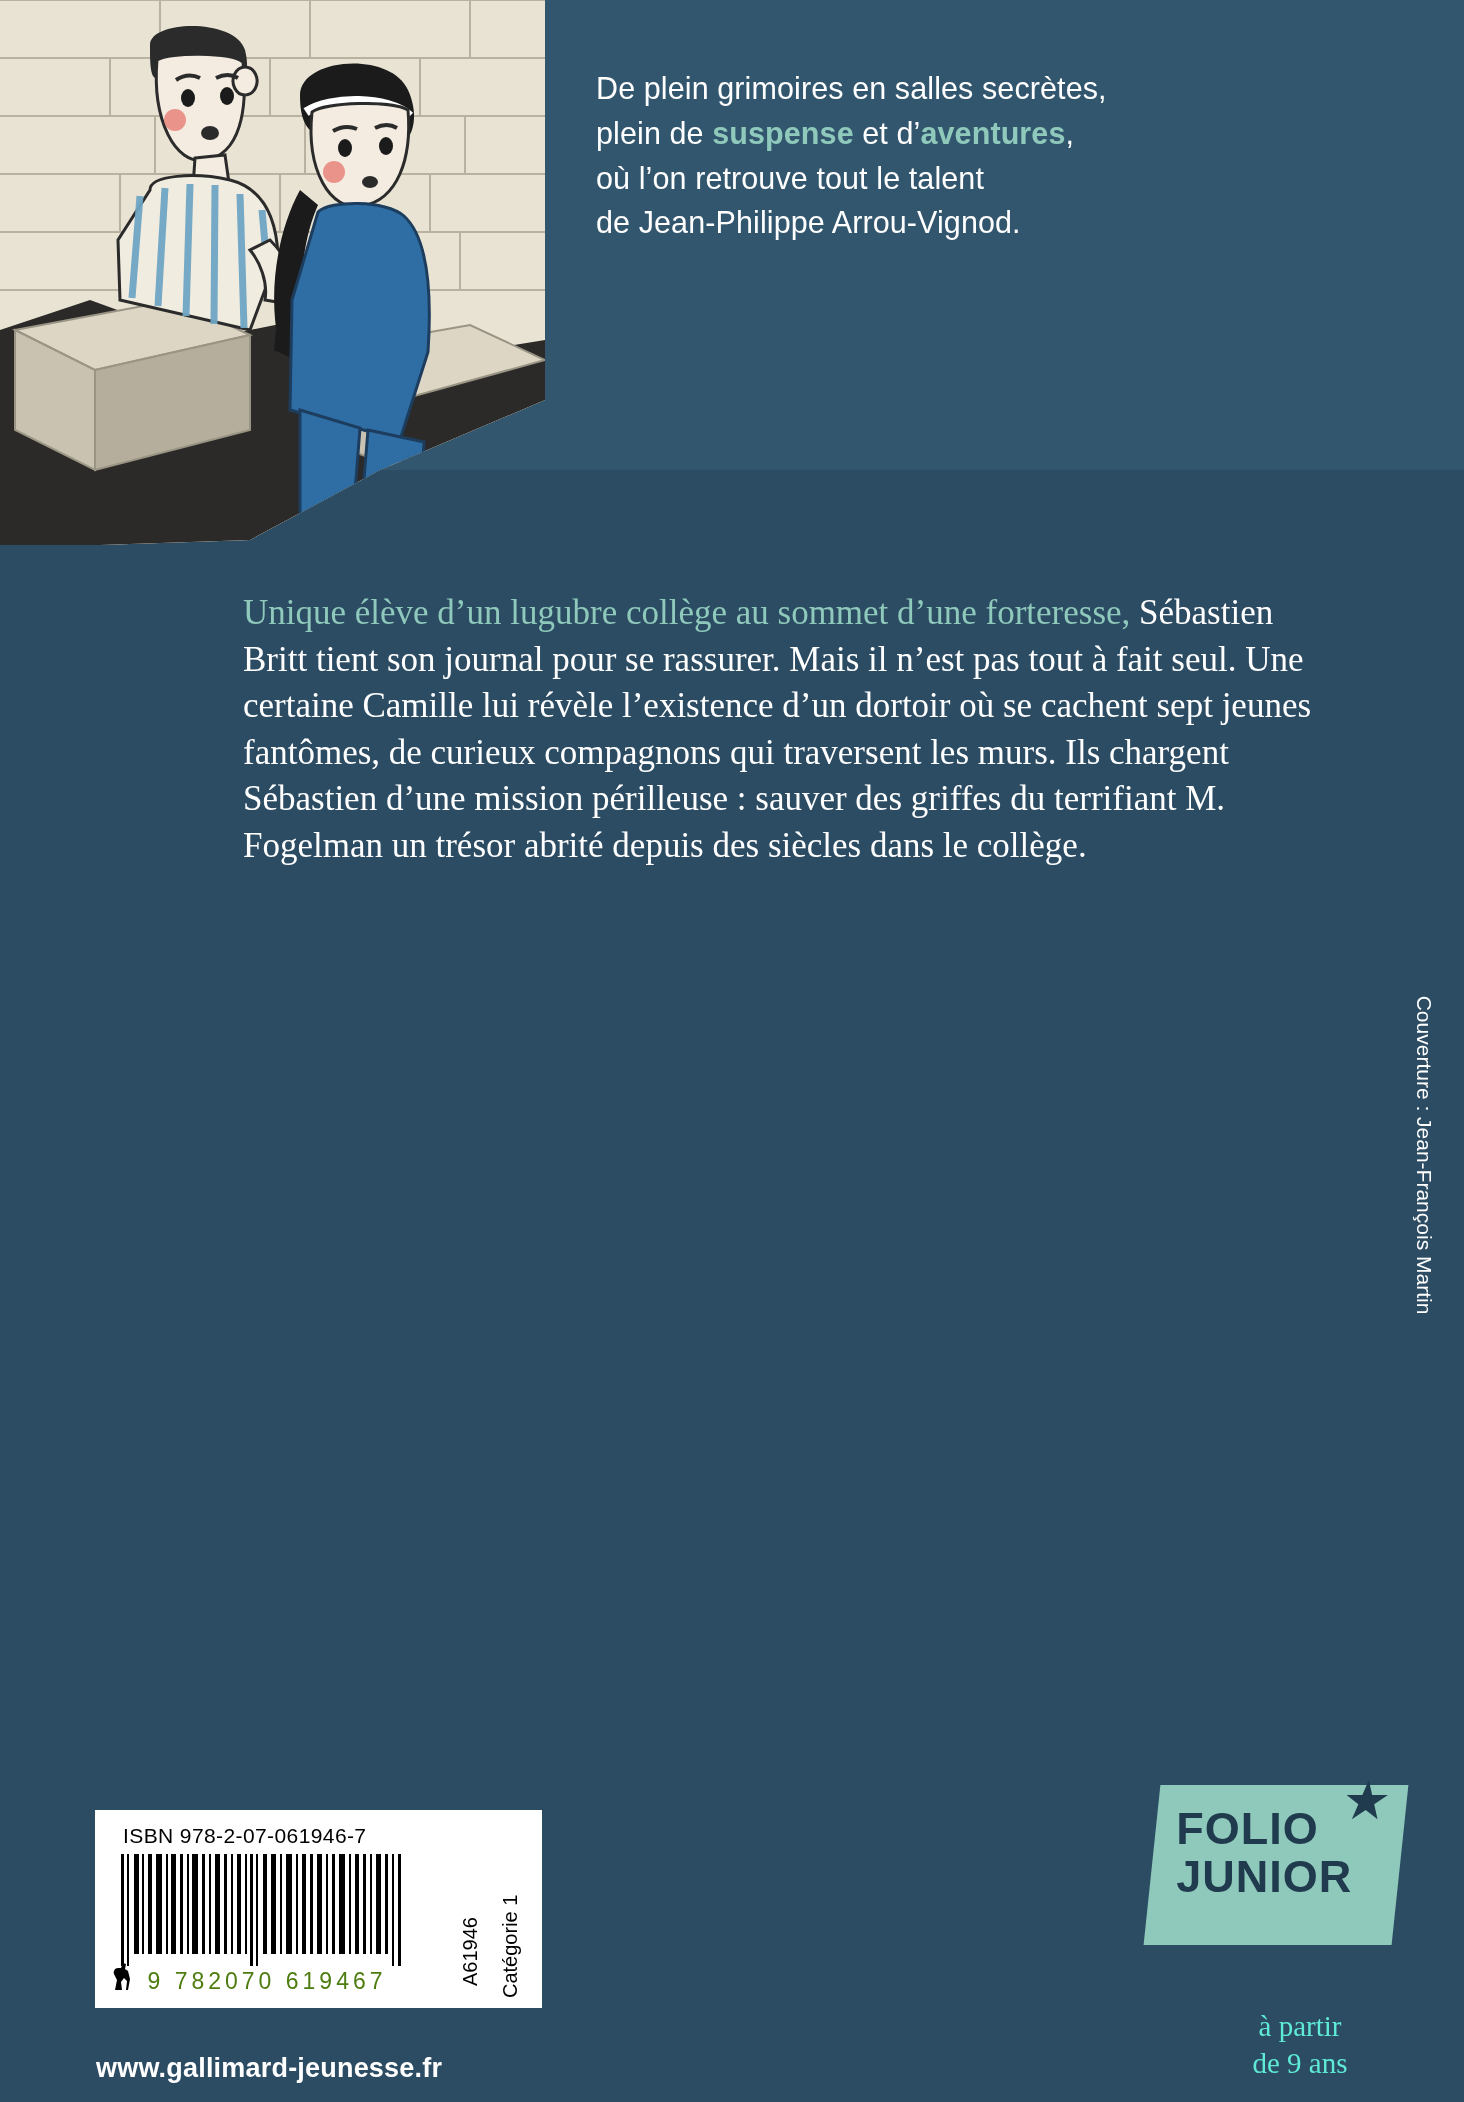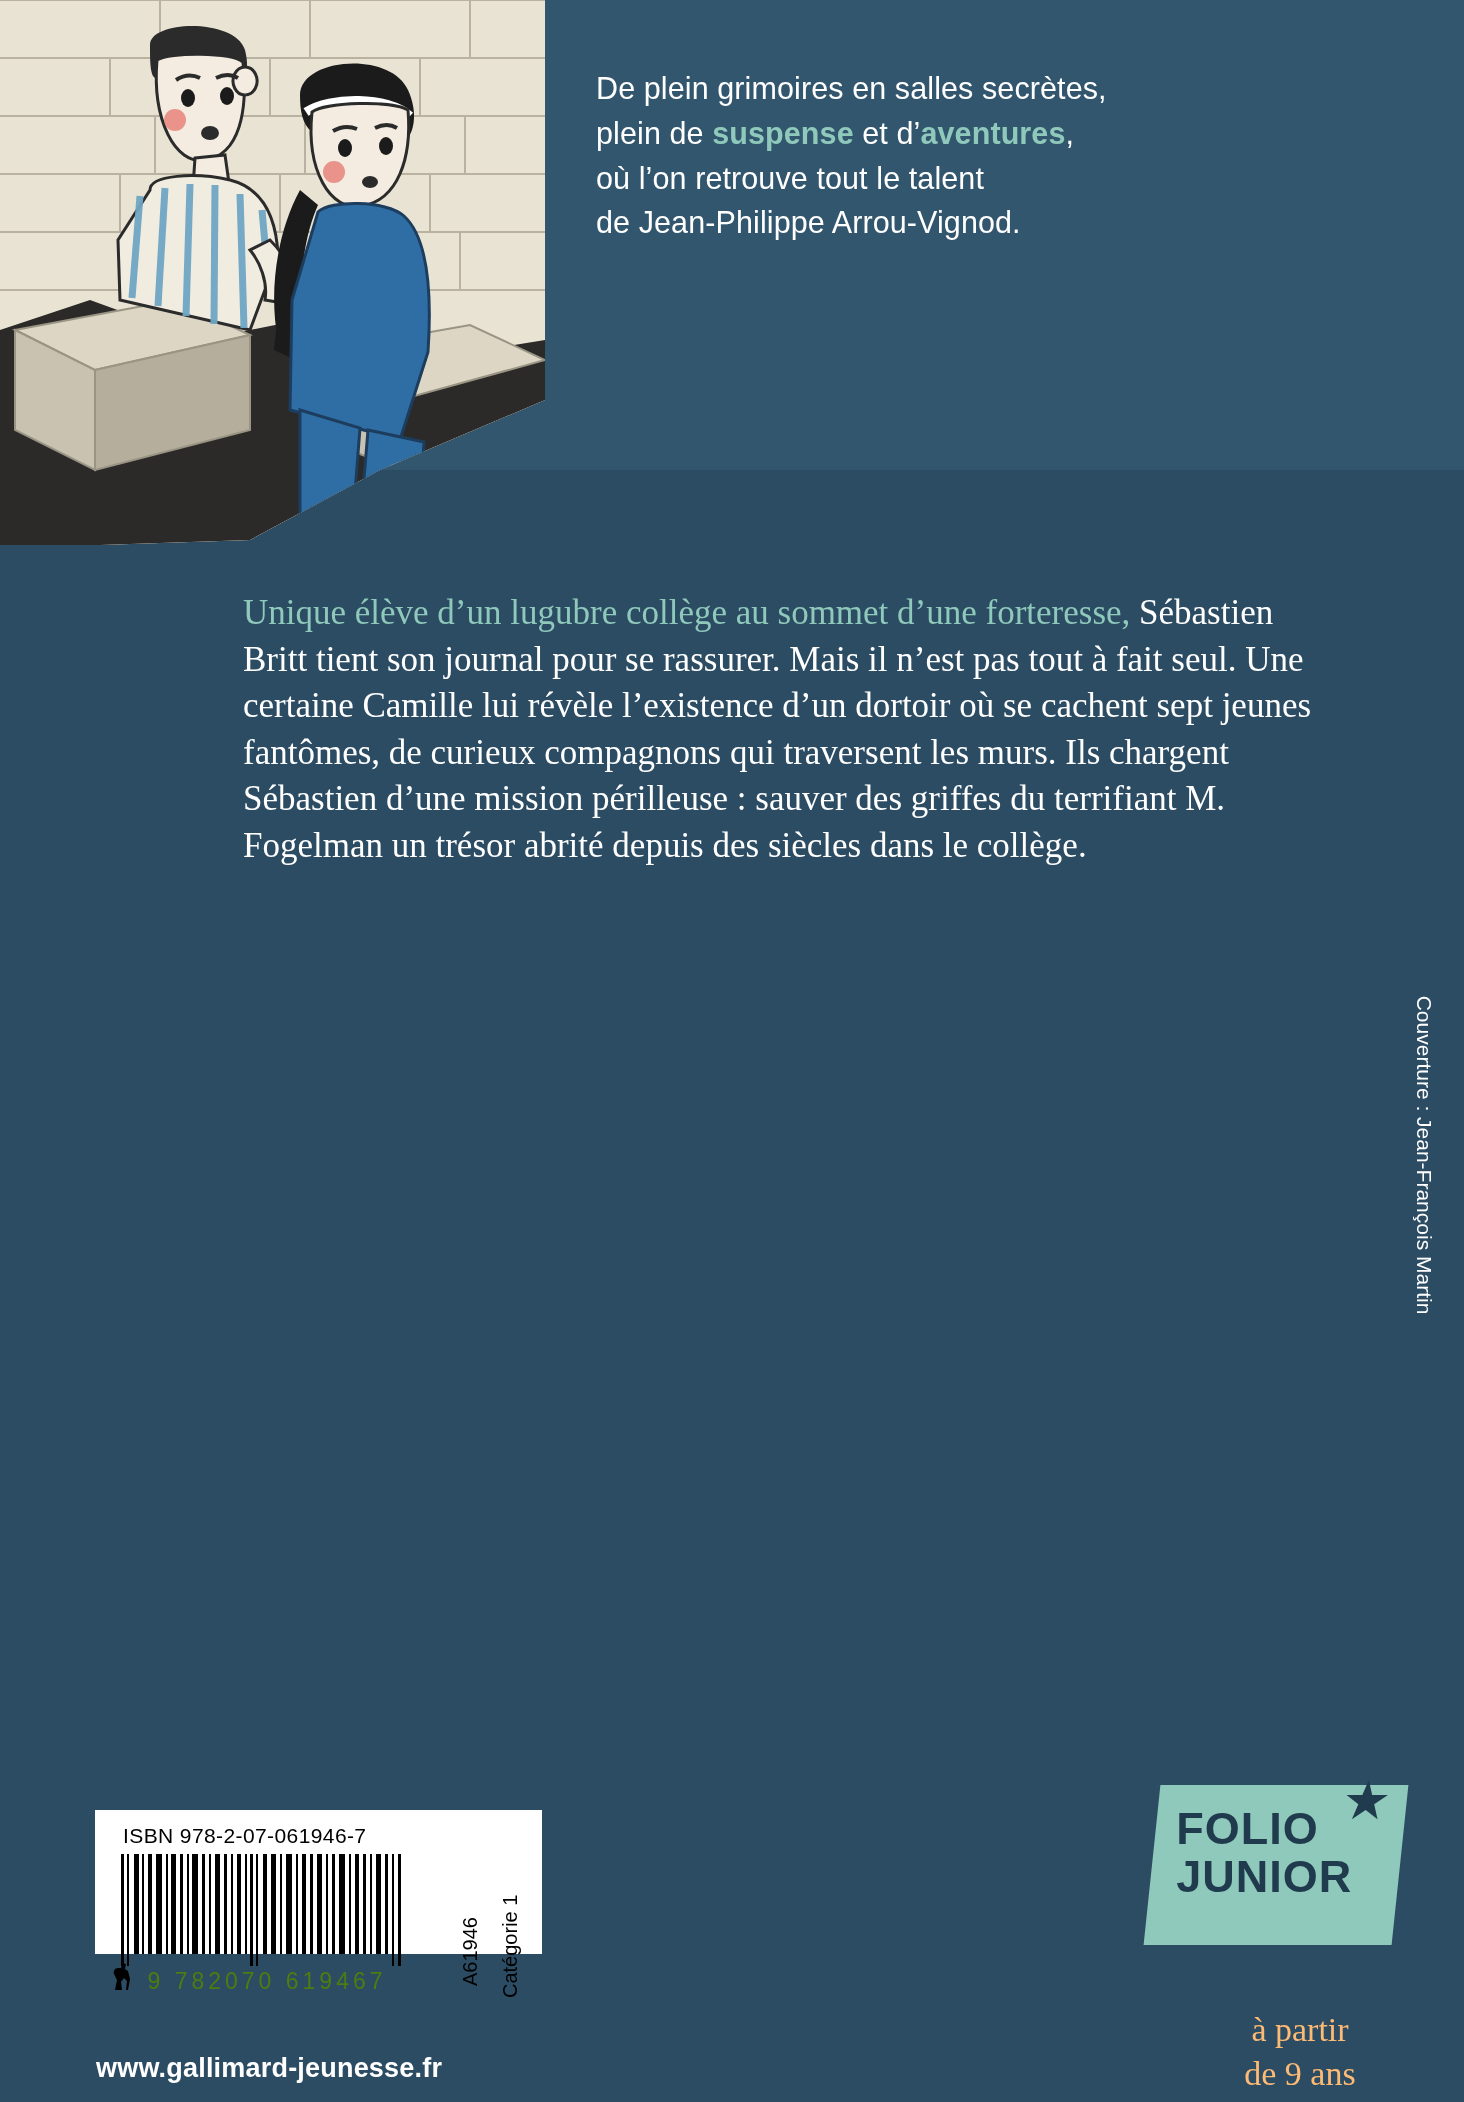--- a/index.html
+++ b/index.html
@@ -102,21 +102,21 @@
     font-size: 21px;
     line-height: 30px;
   }
 
   
   #barcode-block {
     position: absolute;
     left: 95px;
     top: 1810px;
     width: 447px;
-    height: 144px;
+    height: 198px;
     background: #ffffff;
     display: flex;
     flex-direction: row;
     text-align: center;
   }
   #bc-left {
     width: 330px;
     height: 100%;
     position: relative;
     padding: 0;
@@ -216,23 +216,23 @@
     font-size: 54px;
     line-height: 1;
   }
   #age {
     position: absolute;
     left: 1200px;
     top: 2008px;
     width: 200px;
     text-align: center;
     font-family: "Liberation Serif", serif;
-    font-size: 34px;
+    font-size: 29px;
     line-height: 1.28;
-    color: #fdba74;
+    color: #5eead4;
   }
 </style>
 </head>
 <body>
 
 <div id="page">
 
   <div id="top-band"></div>
   <div id="diagonal"></div>
 

